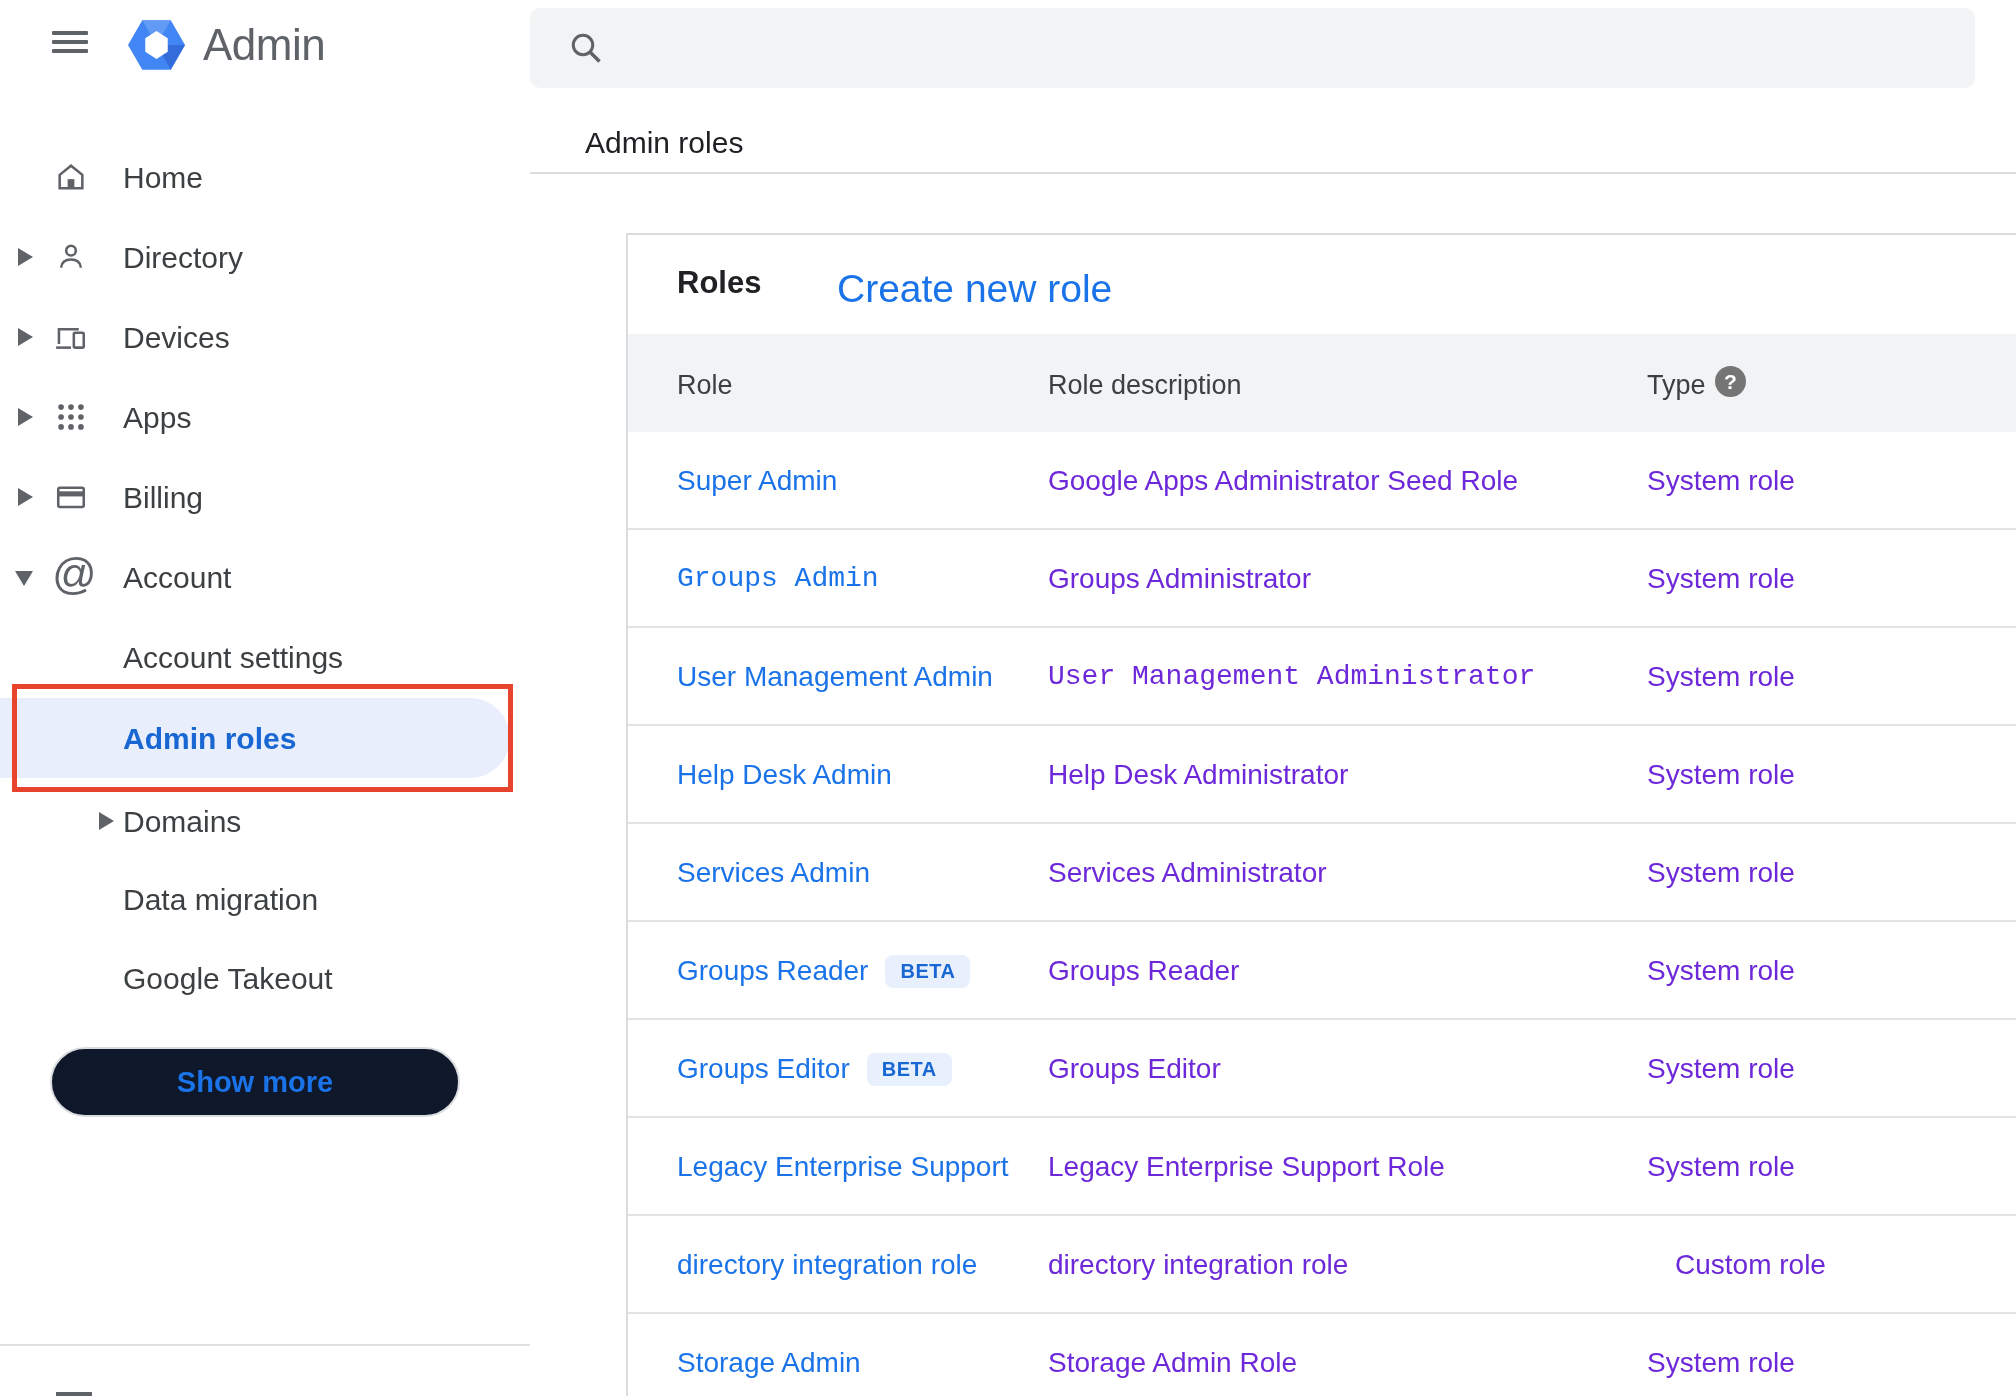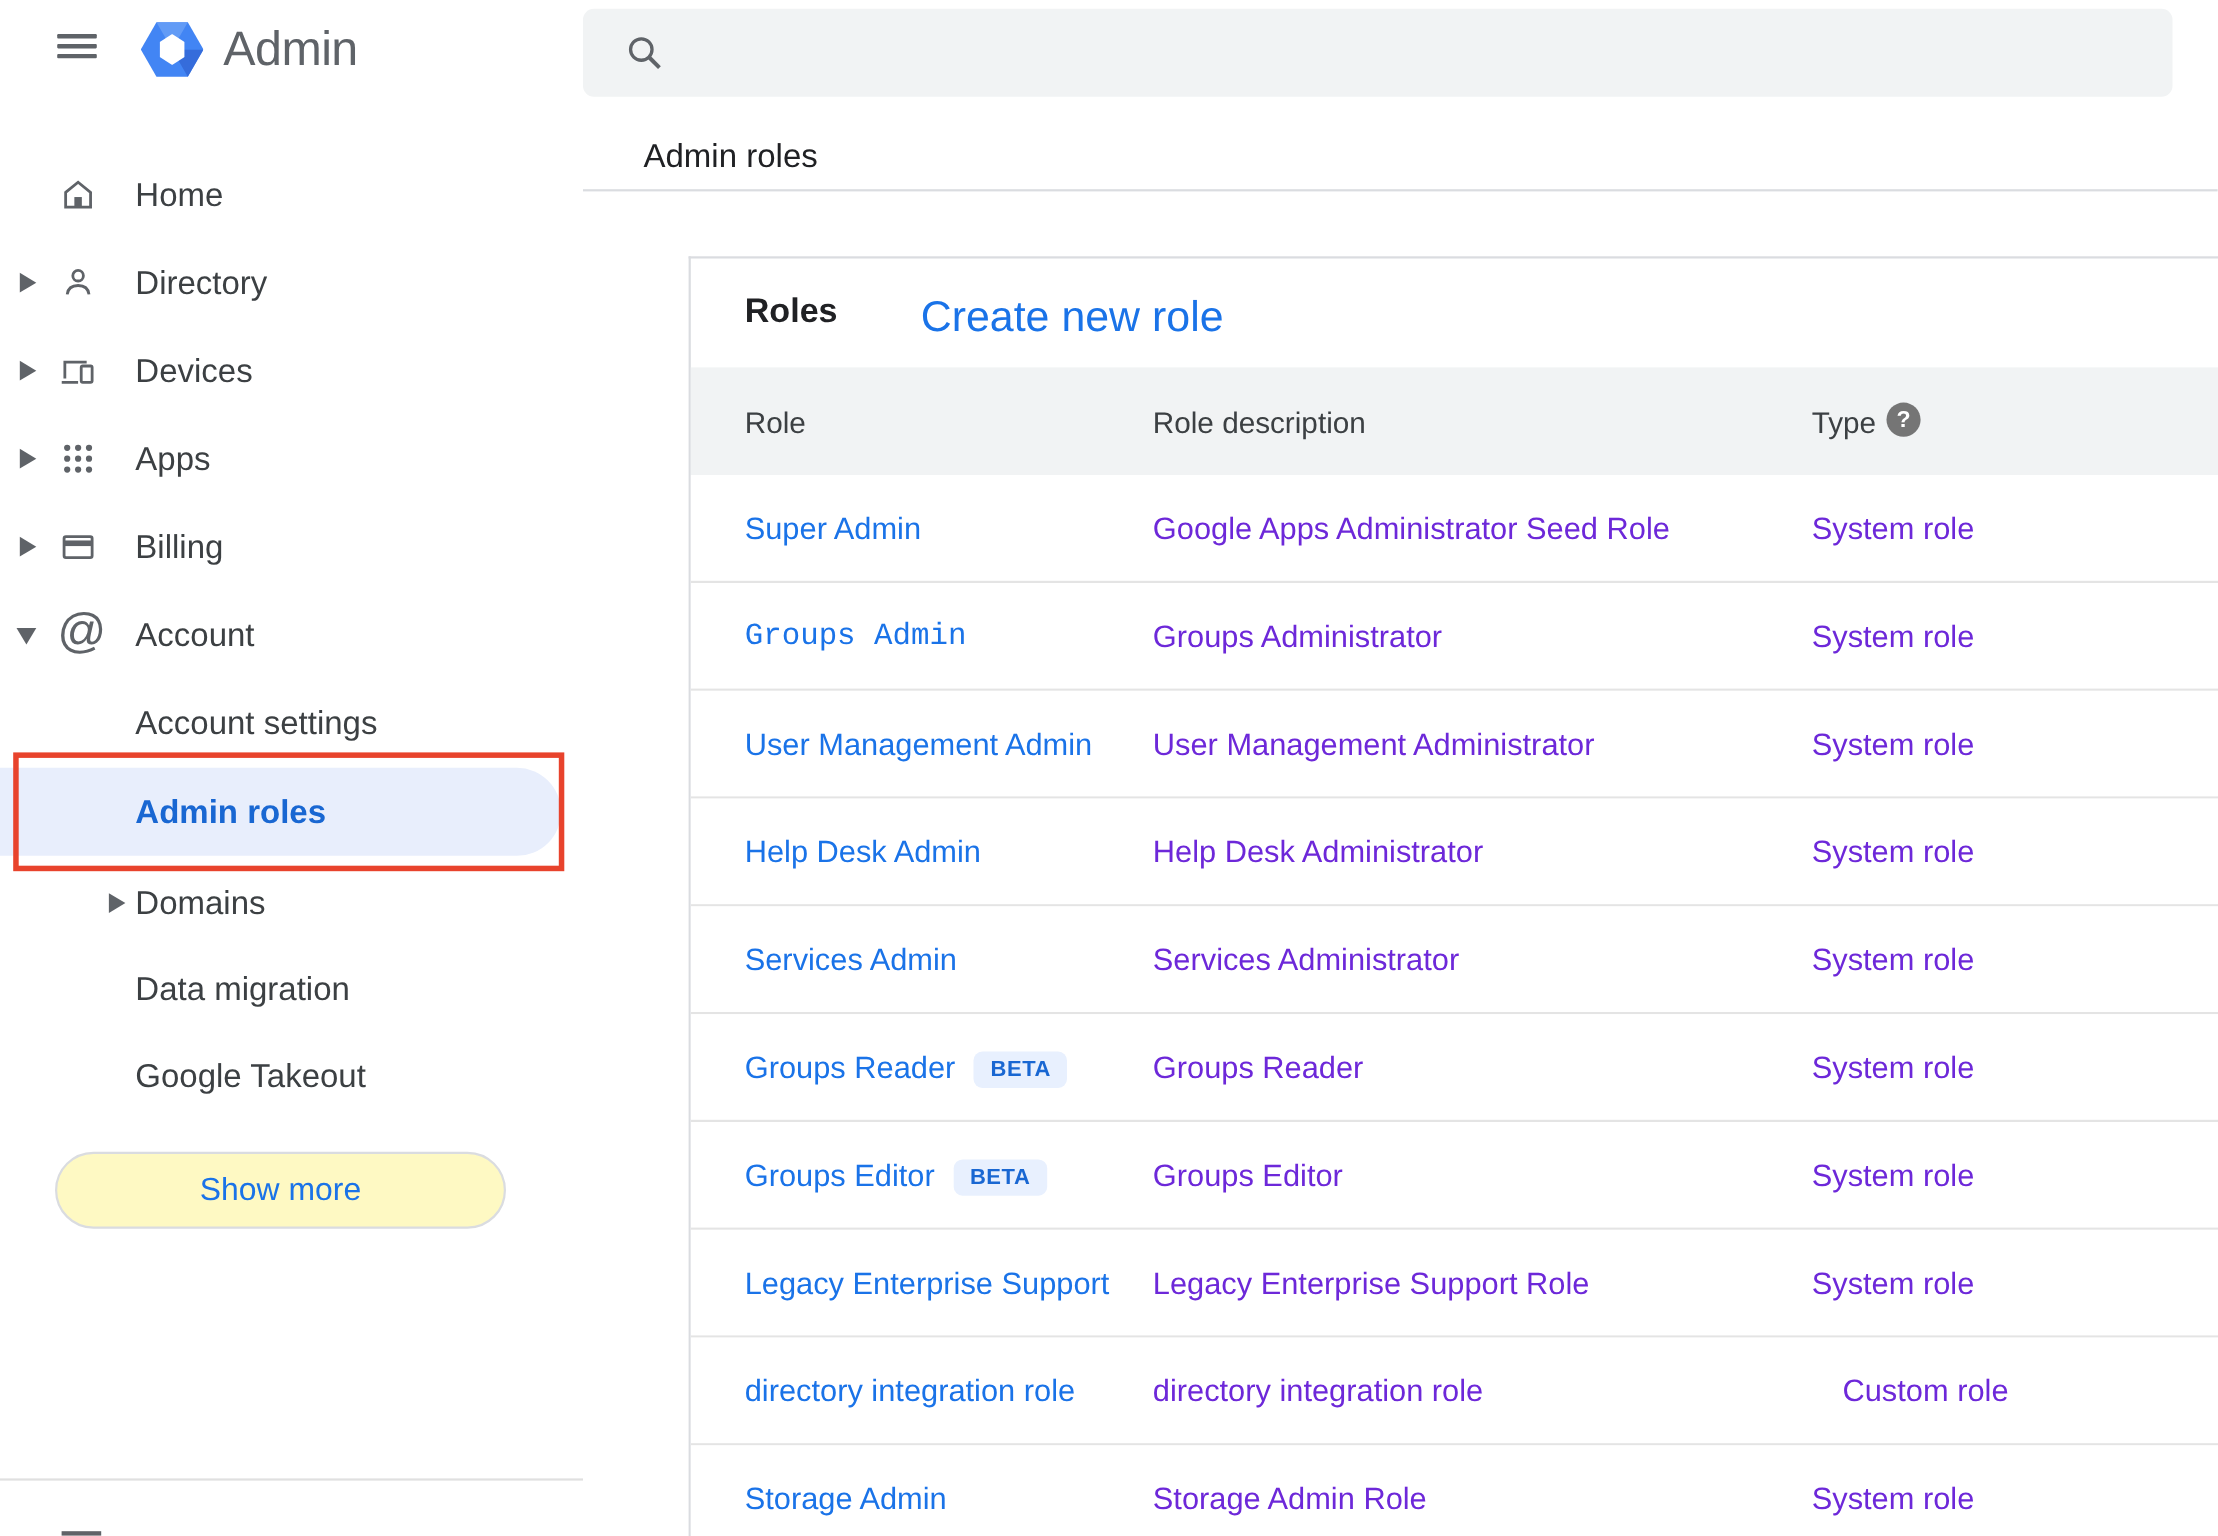--- a/index.html
+++ b/index.html
@@ -36,22 +36,22 @@
   .nav-icon { position:absolute; left:54px; top:23px; width:34px; height:34px; color:#5f6368; }
   .nav-icon.at { font-size:44px; line-height:34px; top:20px; left:52px; color:#5f6368; }
   .nav-label { position:absolute; left:123px; top:24px; font-size:30px; color:#3c4043; white-space:nowrap; }
 
   #sel-pill { left:0; top:698px; width:510px; height:80px; background:#e8eefc; border-radius:0 40px 40px 0; }
   #sel-pill .nav-label { color:#1967d2; font-weight:700; }
 
   #red-box { left:12px; top:684px; width:501px; height:108px; border:5px solid #e8432c; z-index:5; }
 
   #show-more { left:50px; top:1047px; width:410px; height:70px; border:2px solid #dadce0;
-      border-radius:35px; background:#fef9c3; text-align:center; line-height:66px;
-      font-size:29px; color:#1a73e8; font-weight:400; cursor:pointer; }
+      border-radius:35px; background:#0f172a; text-align:center; line-height:66px;
+      font-size:29px; color:#1a73e8; font-weight:700; cursor:pointer; }
 
   #side-divider { left:0; top:1344px; width:530px; height:2px; background:#e0e0e0; }
   #cut-icon { left:56px; top:1392px; width:36px; height:4px; background:#5f6368; }
 
   
   #breadcrumb { left:585px; top:126px; font-size:30px; color:#202124; }
   #crumb-divider { left:530px; top:172px; width:1486px; height:2px; background:#dadce0; }
 
   #card { left:626px; top:233px; width:1392px; height:1200px; background:#fff;
       border-top:2px solid #dadce0; border-left:2px solid #dadce0; }
@@ -204,21 +204,21 @@
     <span class="cell col-desc desc" style="position: absolute;">Google Apps Administrator Seed Role</span>
     <span class="cell col-type rtype" style="position: absolute;">System role</span>
   </div>
   <div class="trow">
     <a class="cell col-role role-link" style="position: absolute; font-family: Liberation Mono, monospace;">Groups Admin</a>
     <span class="cell col-desc desc" style="position: absolute;">Groups Administrator</span>
     <span class="cell col-type rtype" style="position: absolute;">System role</span>
   </div>
   <div class="trow">
     <a class="cell col-role role-link" style="position: absolute;">User Management Admin</a>
-    <span class="cell col-desc desc" style="position: absolute;">User Management Administrator</span>
+    <span class="cell col-desc desc" style="position: absolute; font-family: Liberation Mono, monospace;">User Management Administrator</span>
     <span class="cell col-type rtype" style="position: absolute;">System role</span>
   </div>
   <div class="trow">
     <a class="cell col-role role-link" style="position: absolute;">Help Desk Admin</a>
     <span class="cell col-desc desc" style="position: absolute;">Help Desk Administrator</span>
     <span class="cell col-type rtype" style="position: absolute;">System role</span>
   </div>
   <div class="trow">
     <a class="cell col-role role-link" style="position: absolute;">Services Admin</a>
     <span class="cell col-desc desc" style="position: absolute;">Services Administrator</span>

